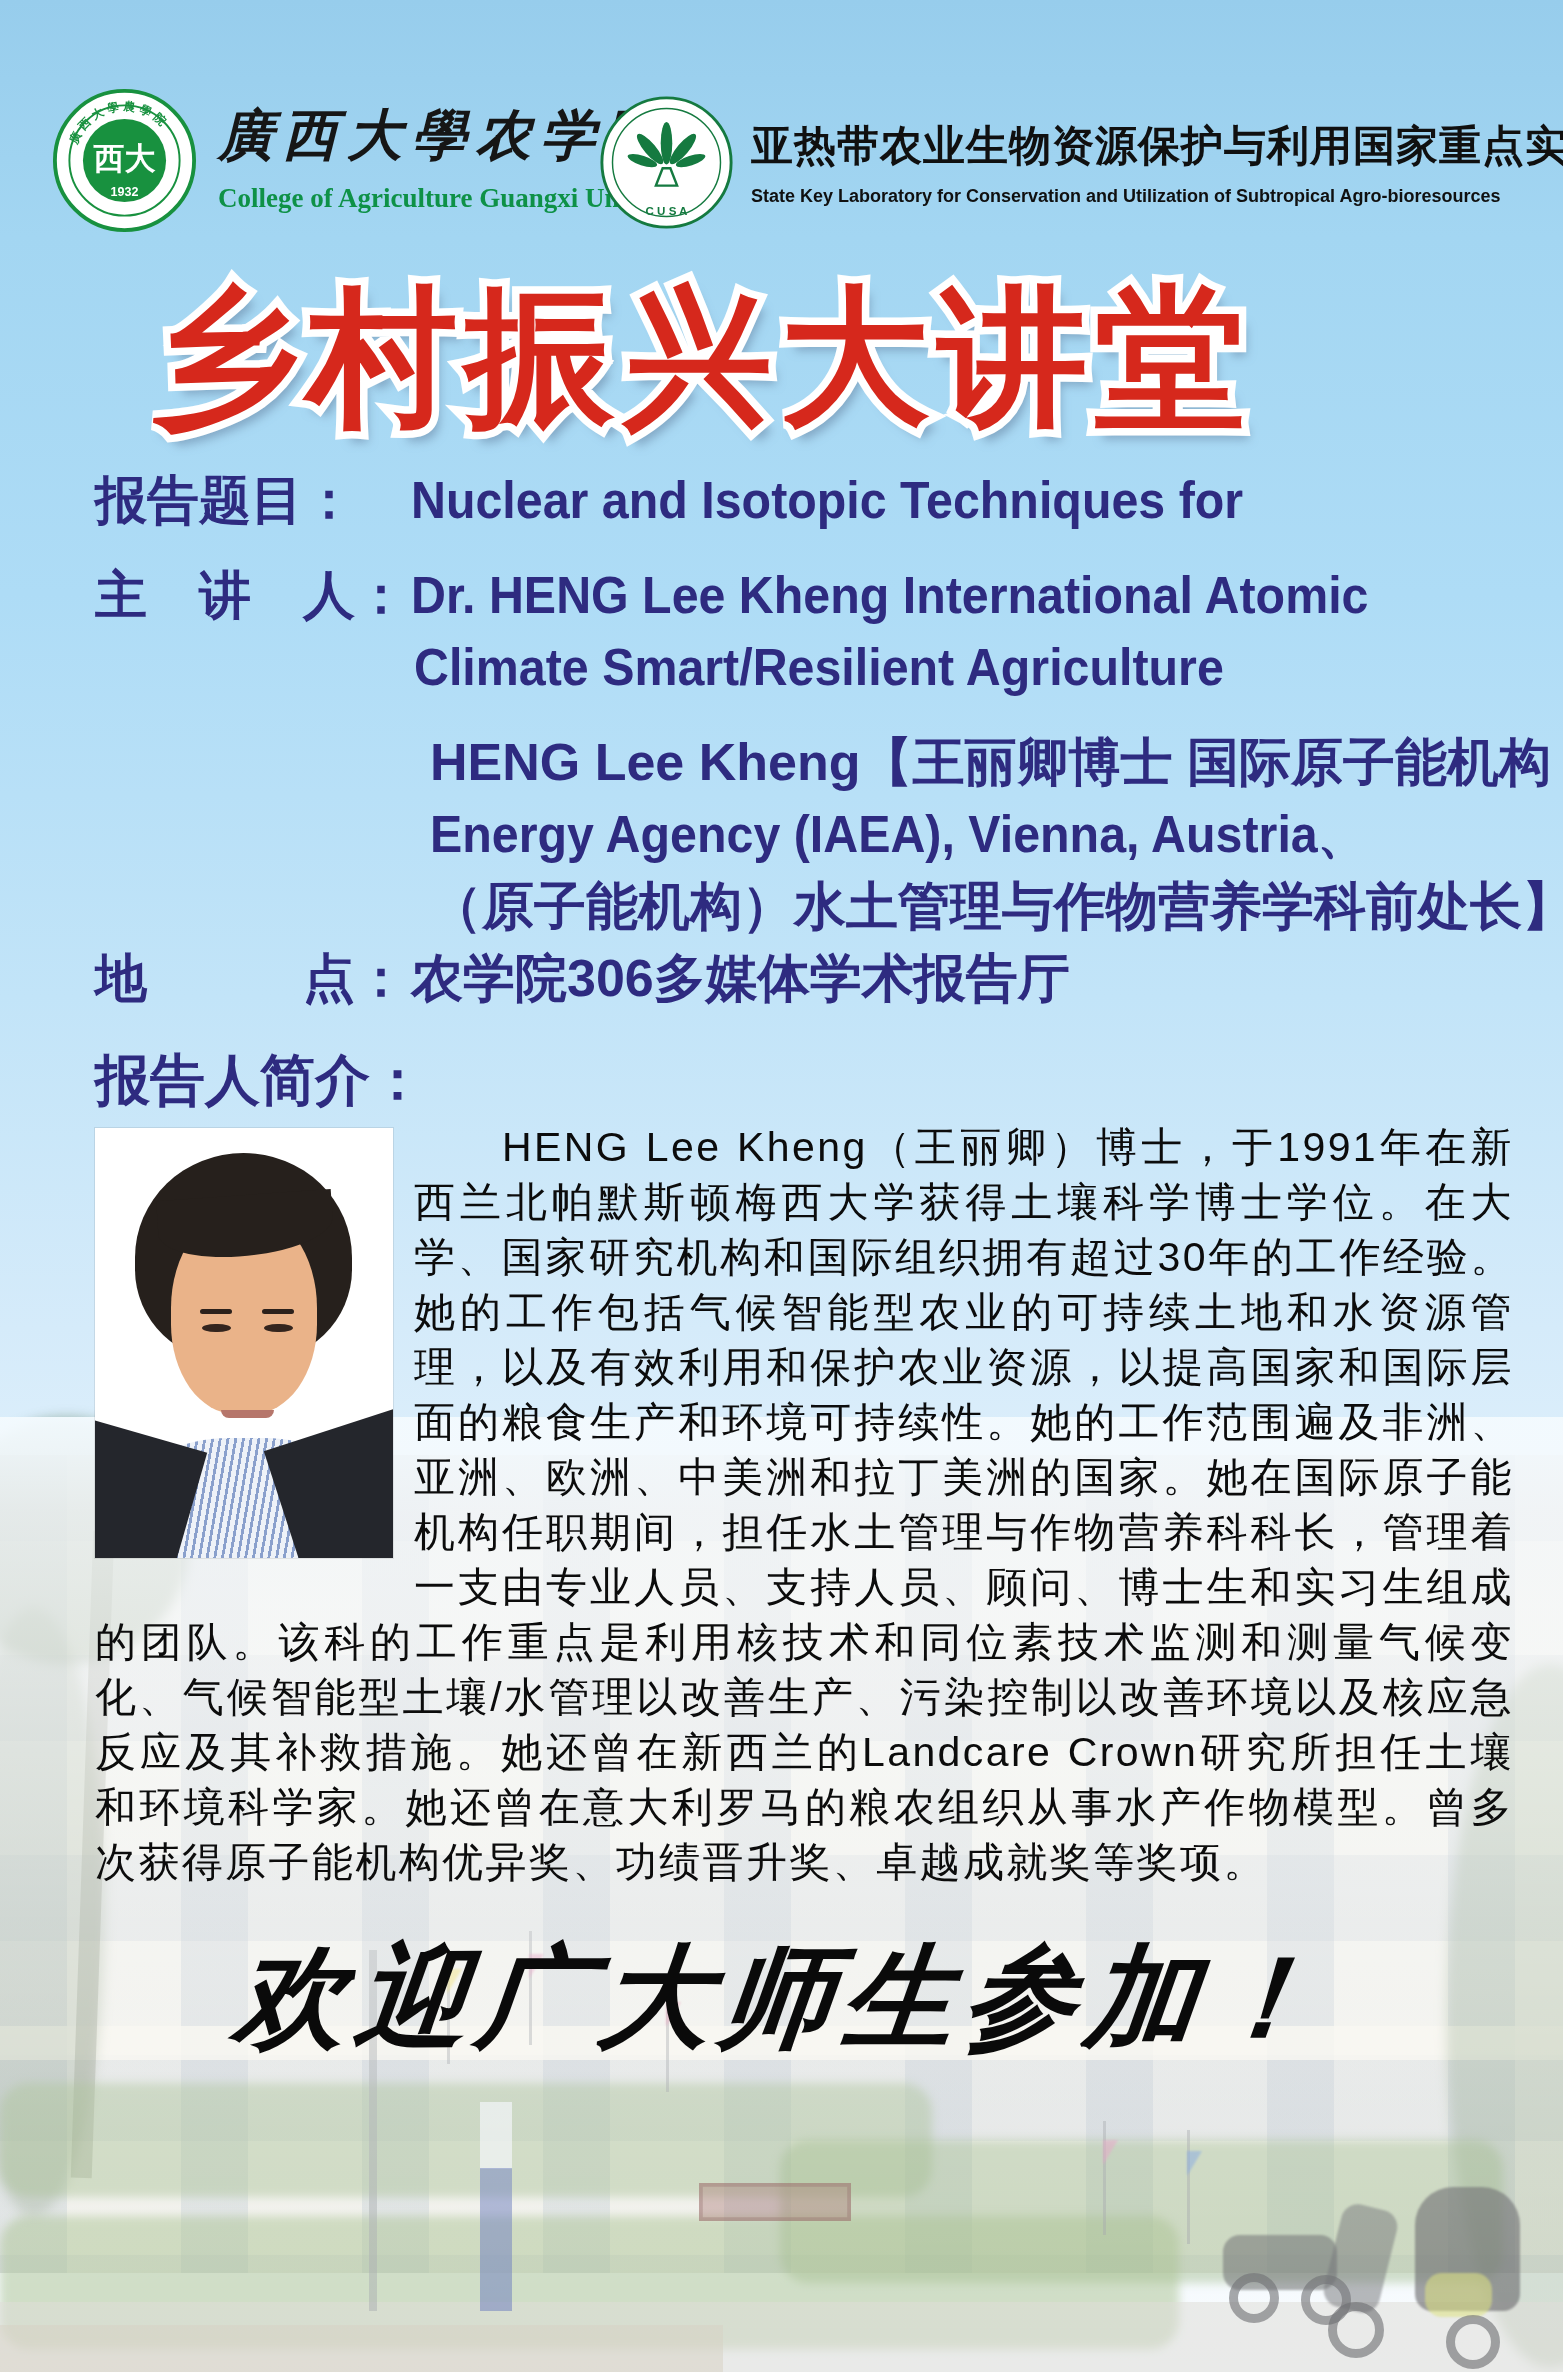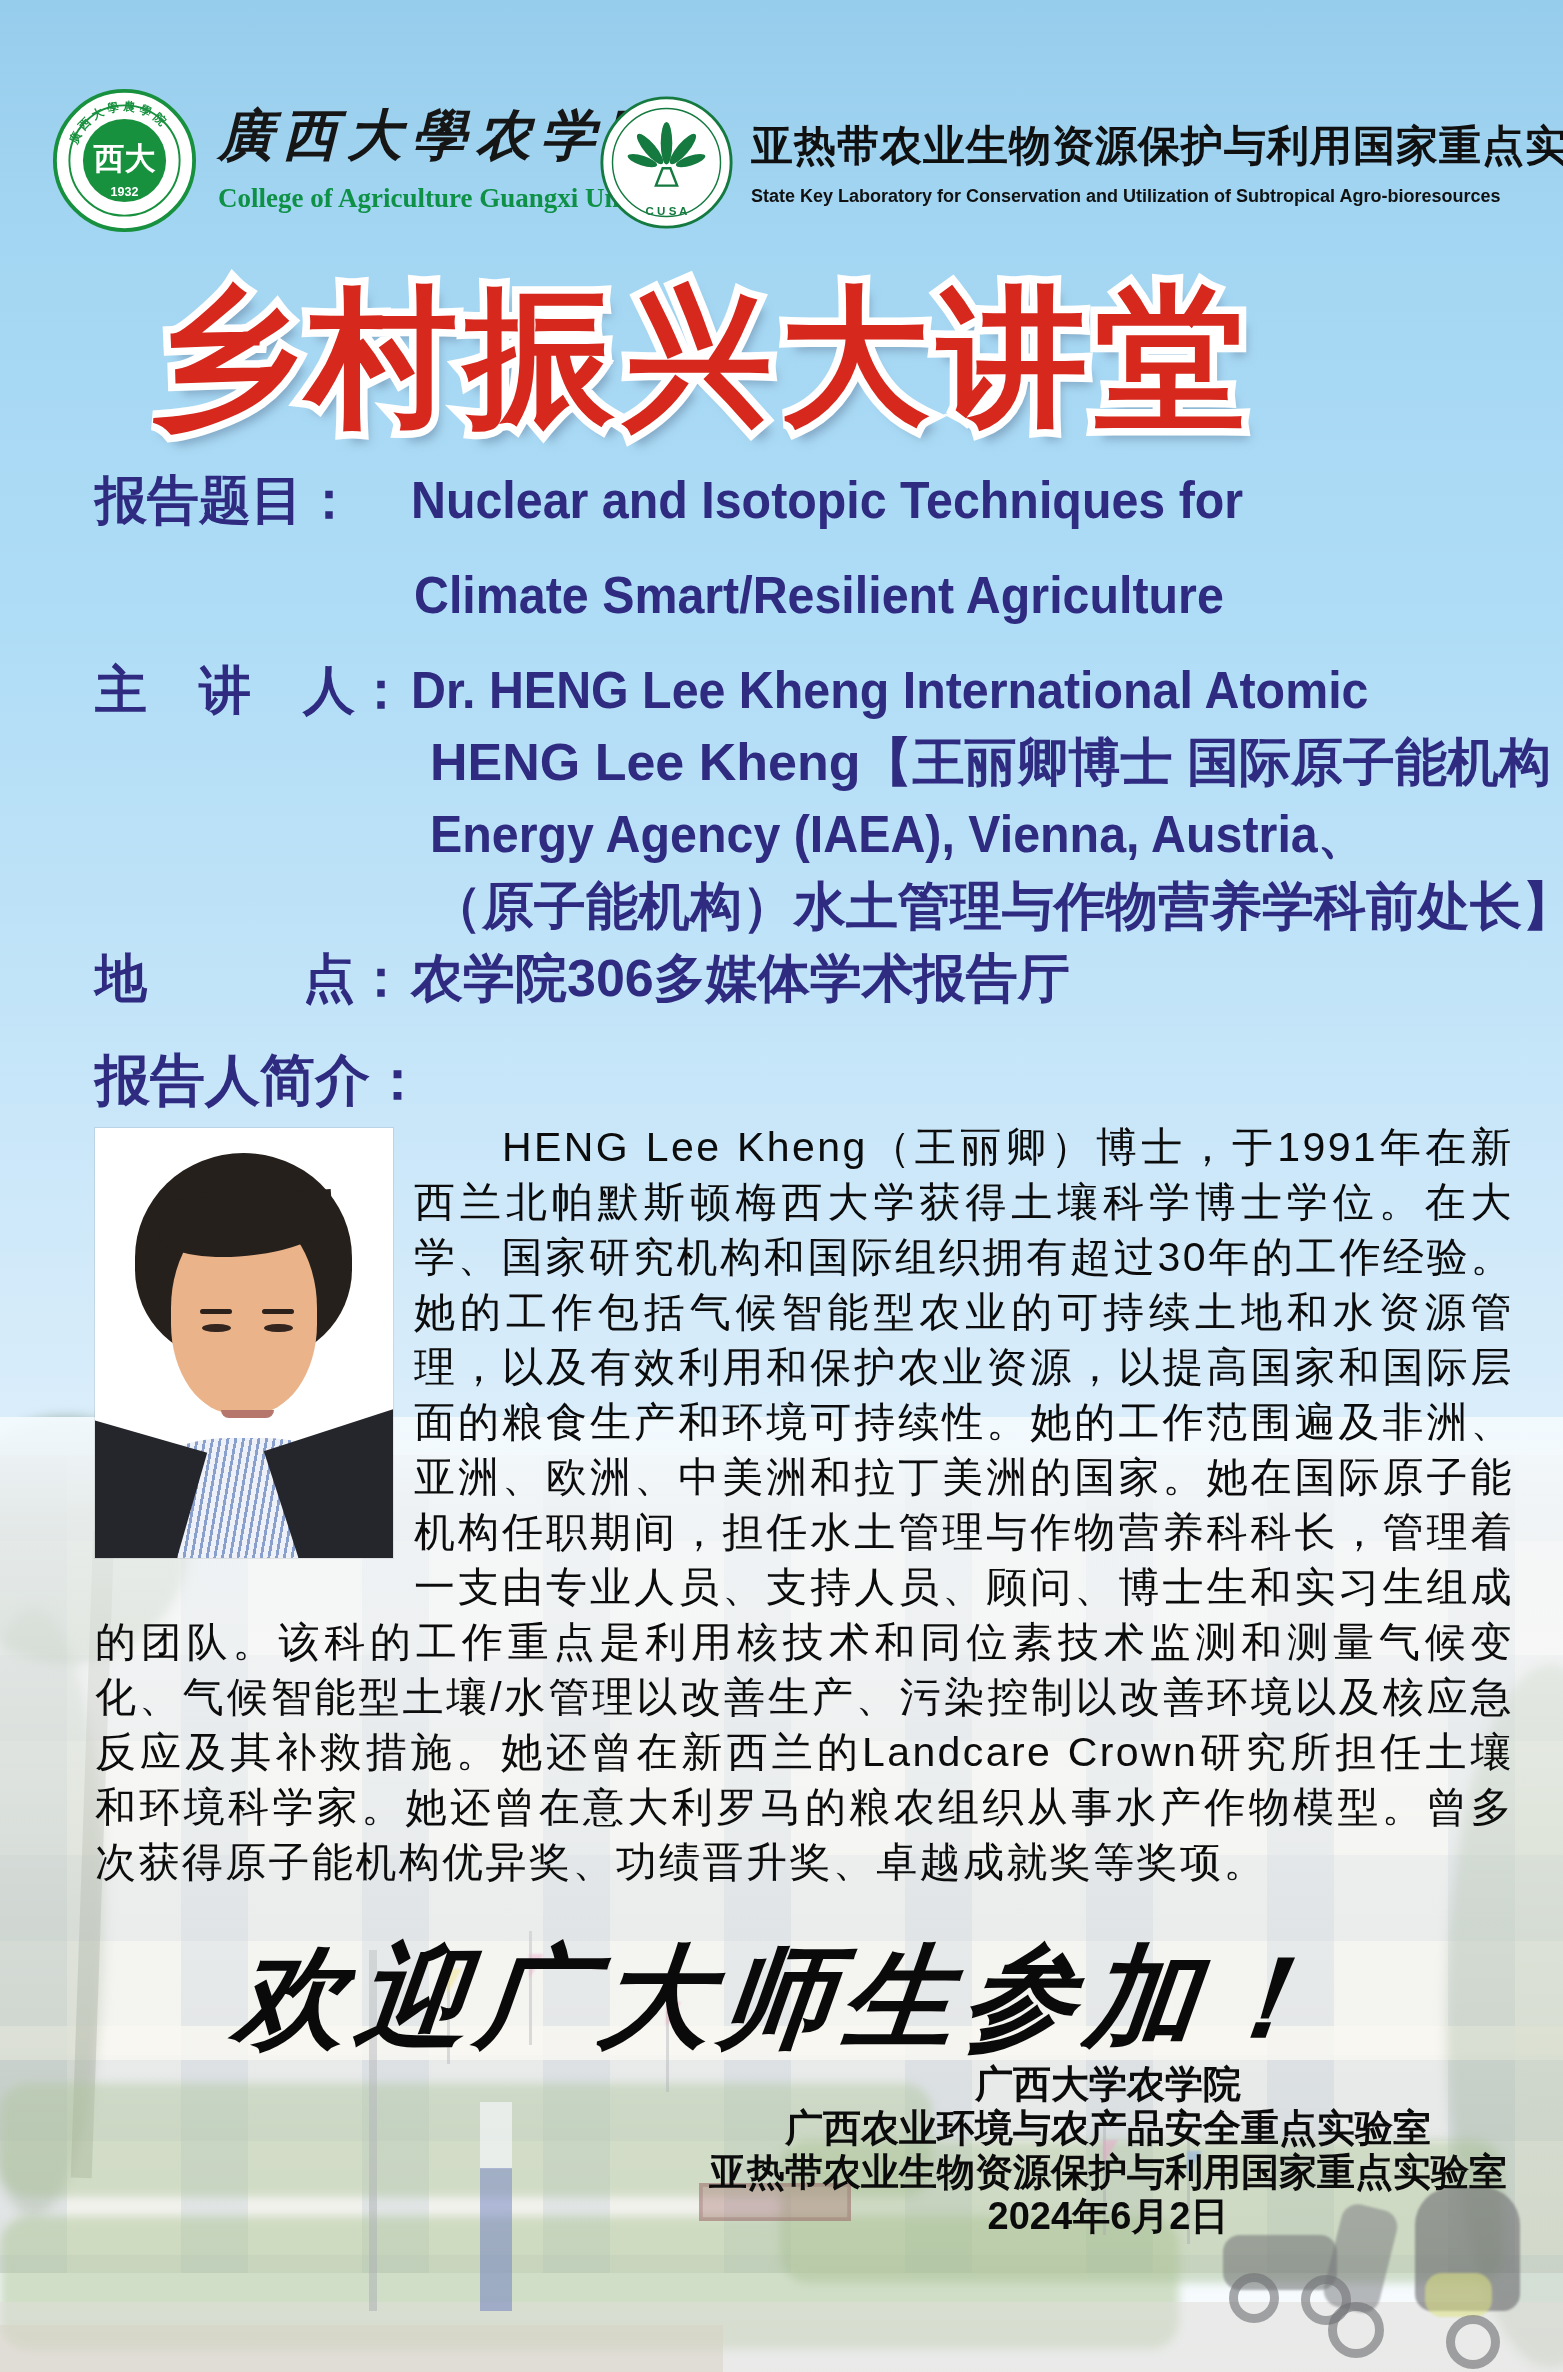--- a/index.html
+++ b/index.html
@@ -168,22 +168,22 @@
       </div>
     </div>
 
     <div class="title-wrap">
       <div class="title-layer title-back">乡村振兴大讲堂</div>
       <div class="title-layer title-front">乡村振兴大讲堂</div>
     </div>
 
     <div class="info">
       <div class="row mb1"><span class="label">报告题目：</span><span class="cond">Nuclear and Isotopic Techniques for</span></div>
+      <div class="row"><span class="label">主　讲　人：</span><span class="cond">Dr. HENG Lee Kheng International Atomic</span></div>
       <div class="row mb1 indentA"><span class="cond">Climate Smart/Resilient Agriculture</span></div>
-      <div class="row"><span class="label">主　讲　人：</span><span class="cond">Dr. HENG Lee Kheng International Atomic</span></div>
       <div class="row indentB"><span>HENG Lee Kheng【王丽卿博士 国际原子能机构</span></div>
       <div class="row indentB"><span class="cond">Energy Agency (IAEA), Vienna, Austria、</span></div>
       <div class="row indentB"><span>（原子能机构）水土管理与作物营养学科前处长】</span></div>
       <div class="row"><span class="label">地　　　点：</span><span>农学院306多媒体学术报告厅</span></div>
     </div>
 
     <div class="bio-head">报告人简介：</div>
     <div class="bio">
       <div class="photo">
         <div class="hair"></div>
@@ -196,22 +196,16 @@
         <div class="mouth"></div>
         <div class="shirt"></div>
         <div class="jacketL"></div>
         <div class="jacketR"></div>
       </div>
       <p class="bio-text">HENG Lee Kheng（王丽卿）博士，于1991年在新西兰北帕默斯顿梅西大学获得土壤科学博士学位。在大学、国家研究机构和国际组织拥有超过30年的工作经验。她的工作包括气候智能型农业的可持续土地和水资源管理，以及有效利用和保护农业资源，以提高国家和国际层面的粮食生产和环境可持续性。她的工作范围遍及非洲、亚洲、欧洲、中美洲和拉丁美洲的国家。她在国际原子能机构任职期间，担任水土管理与作物营养科科长，管理着一支由专业人员、支持人员、顾问、博士生和实习生组成的团队。该科的工作重点是利用核技术和同位素技术监测和测量气候变化、气候智能型土壤/水管理以改善生产、污染控制以改善环境以及核应急反应及其补救措施。她还曾在新西兰的Landcare Crown研究所担任土壤和环境科学家。她还曾在意大利罗马的粮农组织从事水产作物模型。曾多次获得原子能机构优异奖、功绩晋升奖、卓越成就奖等奖项。</p>
     </div>
 
     <div class="welcome">欢迎广大师生参加！</div>
 
-    <div class="orgs">
-      <div>广西大学农学院</div>
-      <div>广西农业环境与农产品安全重点实验室</div>
-      <div>亚热带农业生物资源保护与利用国家重点实验室</div>
-      <div>2024年6月2日</div>
-    </div>
 
   </div>
 </div>
 
 
 </body></html>

